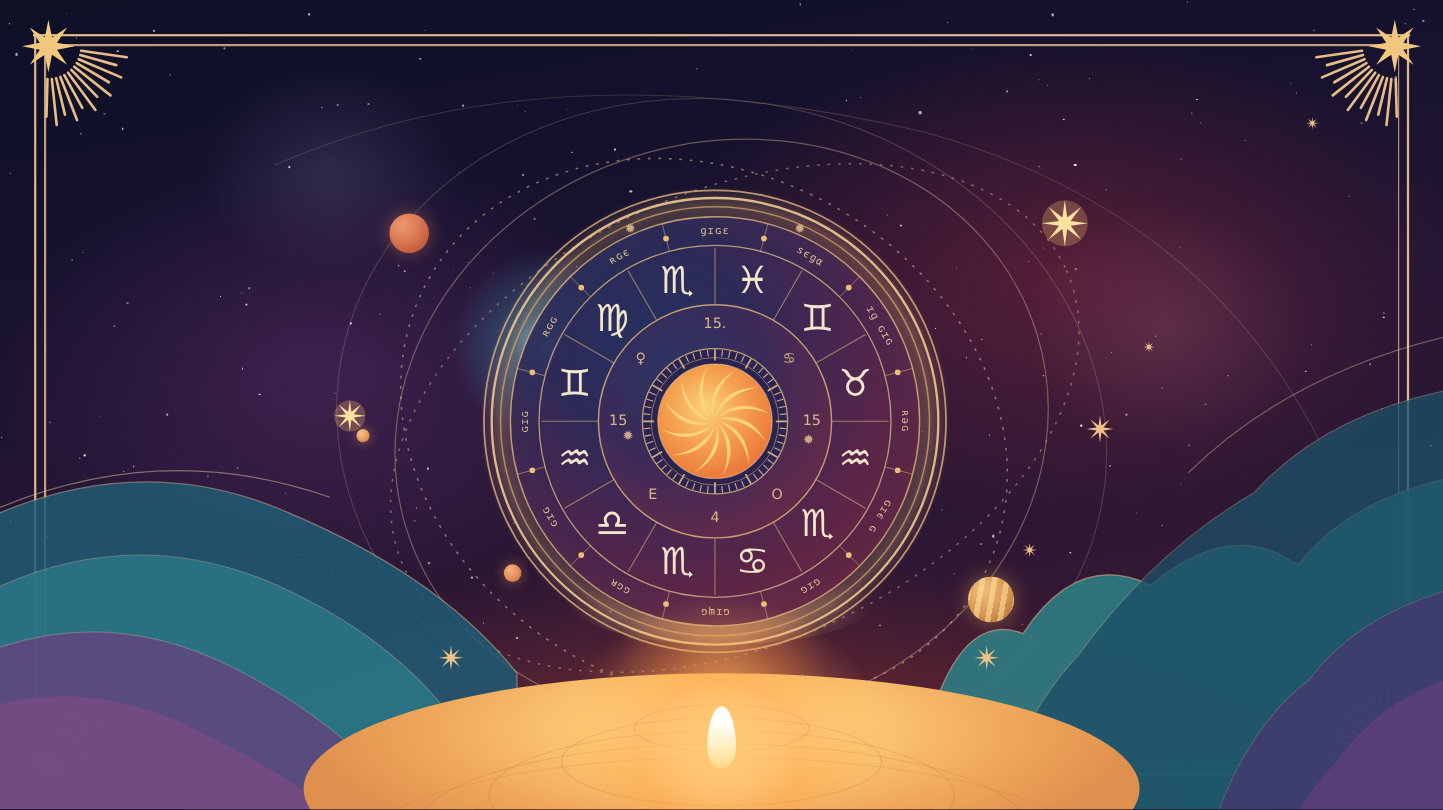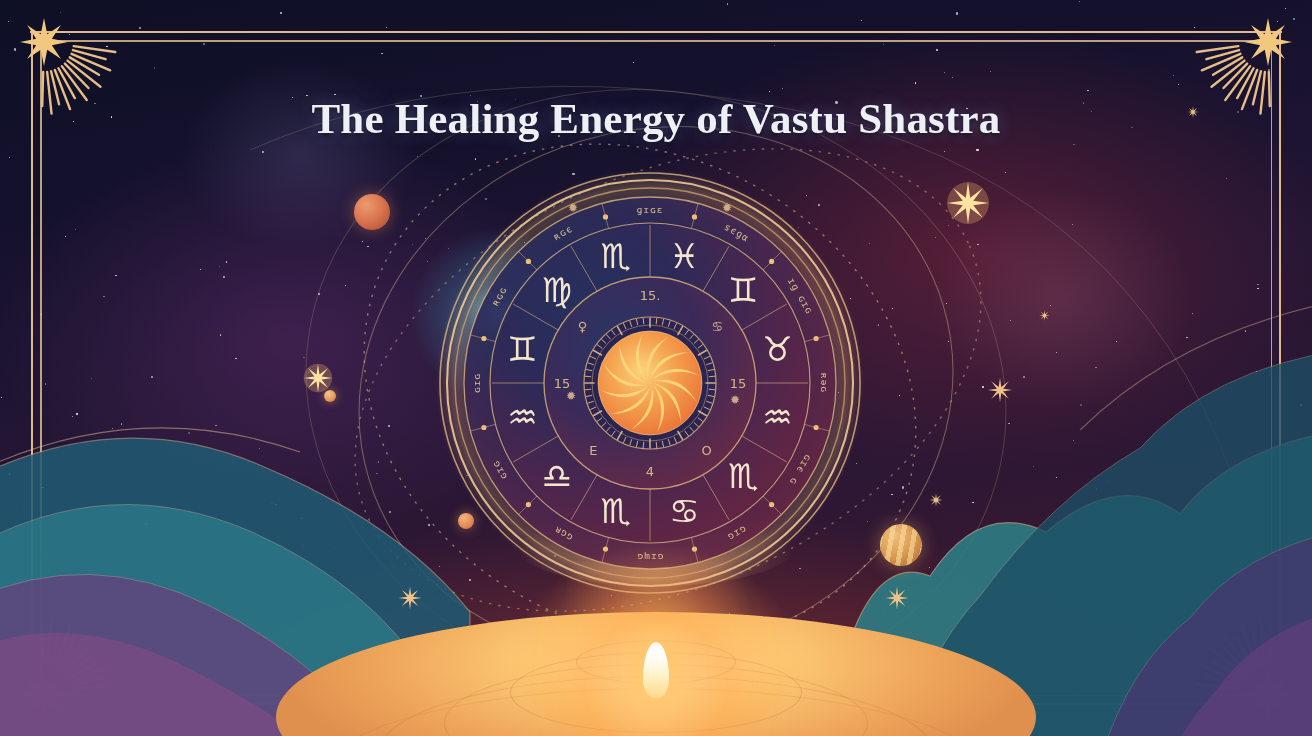--- a/index.html
+++ b/index.html
@@ -634,21 +634,20 @@
           <polygon points="20.00,1.00 21.99,15.20 33.44,6.56 24.80,18.01 39.00,20.00 24.80,21.99 33.44,33.44 21.99,24.80 20.00,39.00 18.01,24.80 6.56,33.44 15.20,21.99 1.00,20.00 15.20,18.01 6.56,6.56 18.01,15.20" fill="#eec288"></polygon>
         </svg>
       </div>
       <div class="bigstar" style="left: 1187px; top: 106px; width: 12px; height: 12px; z-index: 23;">
         <svg viewBox="0 0 40 40" style="width: 100%; height: 100%; display: block; overflow: visible;">
           <polygon points="20.00,1.00 21.99,15.20 33.44,6.56 24.80,18.01 39.00,20.00 24.80,21.99 33.44,33.44 21.99,24.80 20.00,39.00 18.01,24.80 6.56,33.44 15.20,21.99 1.00,20.00 15.20,18.01 6.56,6.56 18.01,15.20" fill="#eec288"></polygon>
         </svg>
       </div>
     </div>
 
-  <h1 id="title">The Healing Energy of Vastu Shastra</h1>
 
   <div id="updraft-top" style="position:absolute;left:50%;bottom:150px;transform:translateX(-50%);
               width:280px;height:80px;border-radius:50%;
               background:radial-gradient(ellipse at 50% 60%, rgba(255,210,140,.45) 0%, rgba(255,150,80,0) 70%);z-index:9;"></div>
 
   <div id="platform">
     <div id="ripples">
         <div class="ripple" style="width: 160px; height: 44px; top: 28px; opacity: 0.58;"></div>
         <div class="ripple" style="width: 292px; height: 81px; top: 40px; opacity: 0.52;"></div>
         <div class="ripple" style="width: 424px; height: 118px; top: 52px; opacity: 0.46;"></div>

